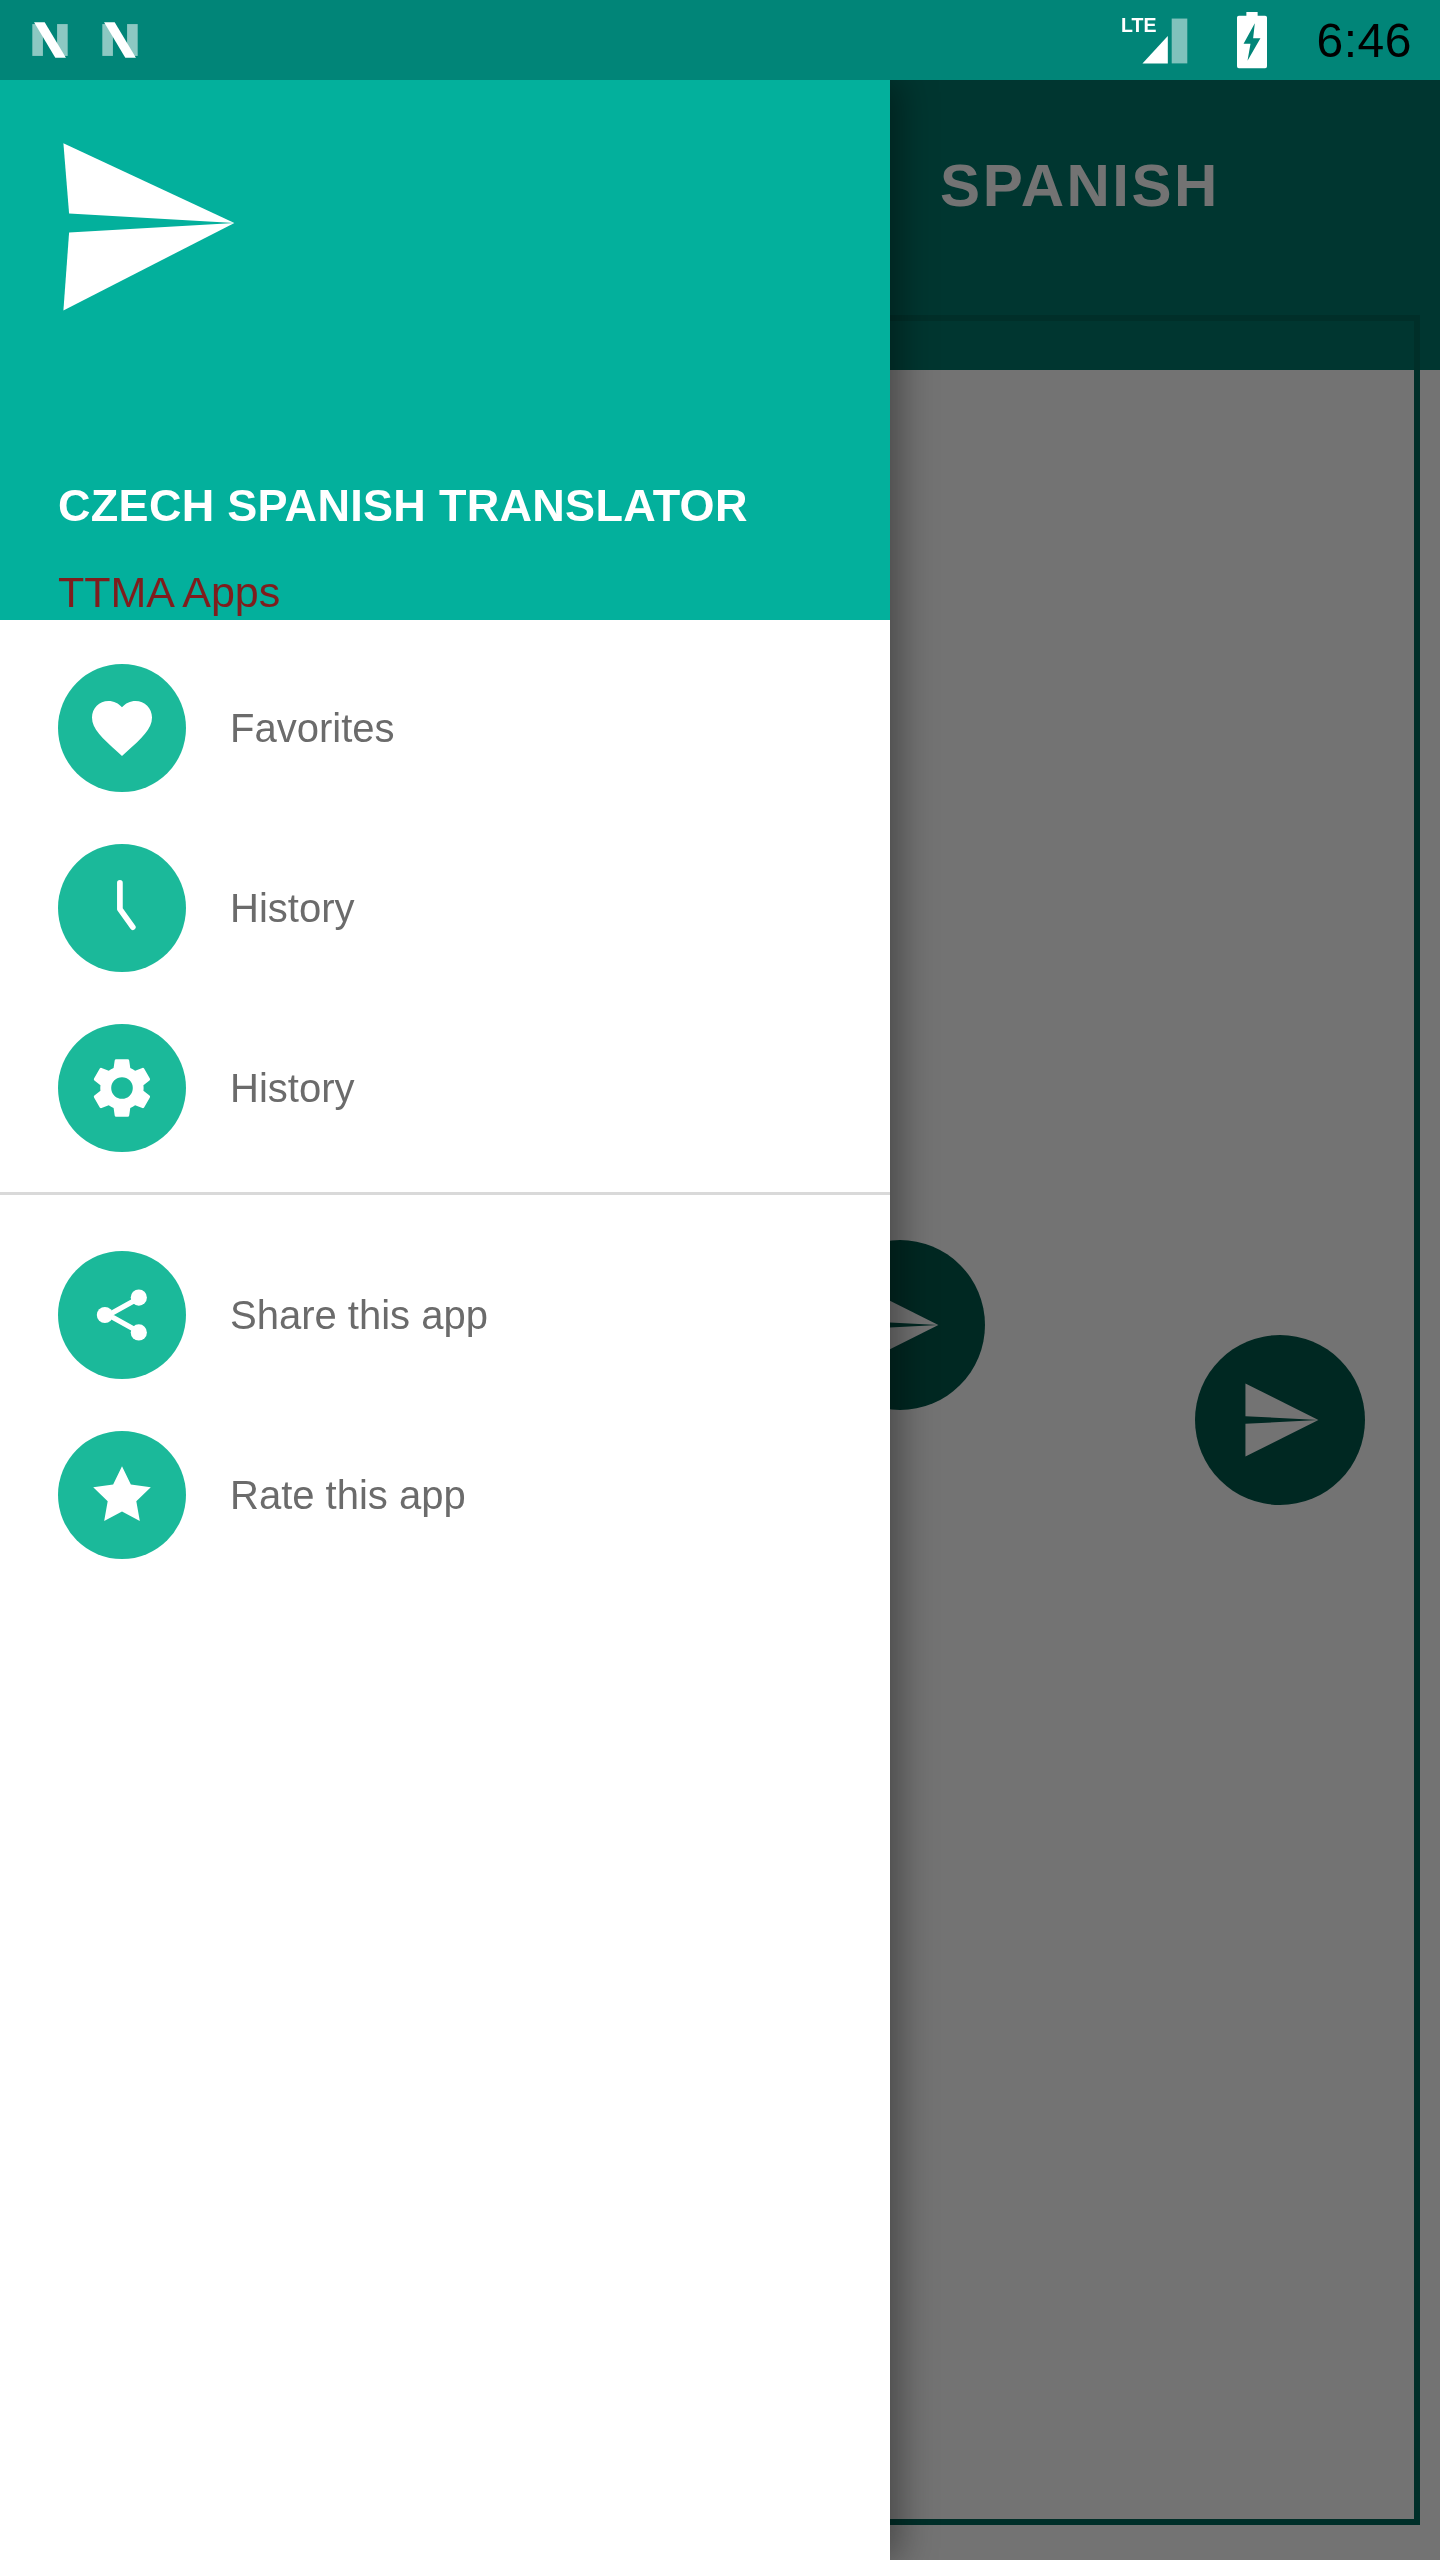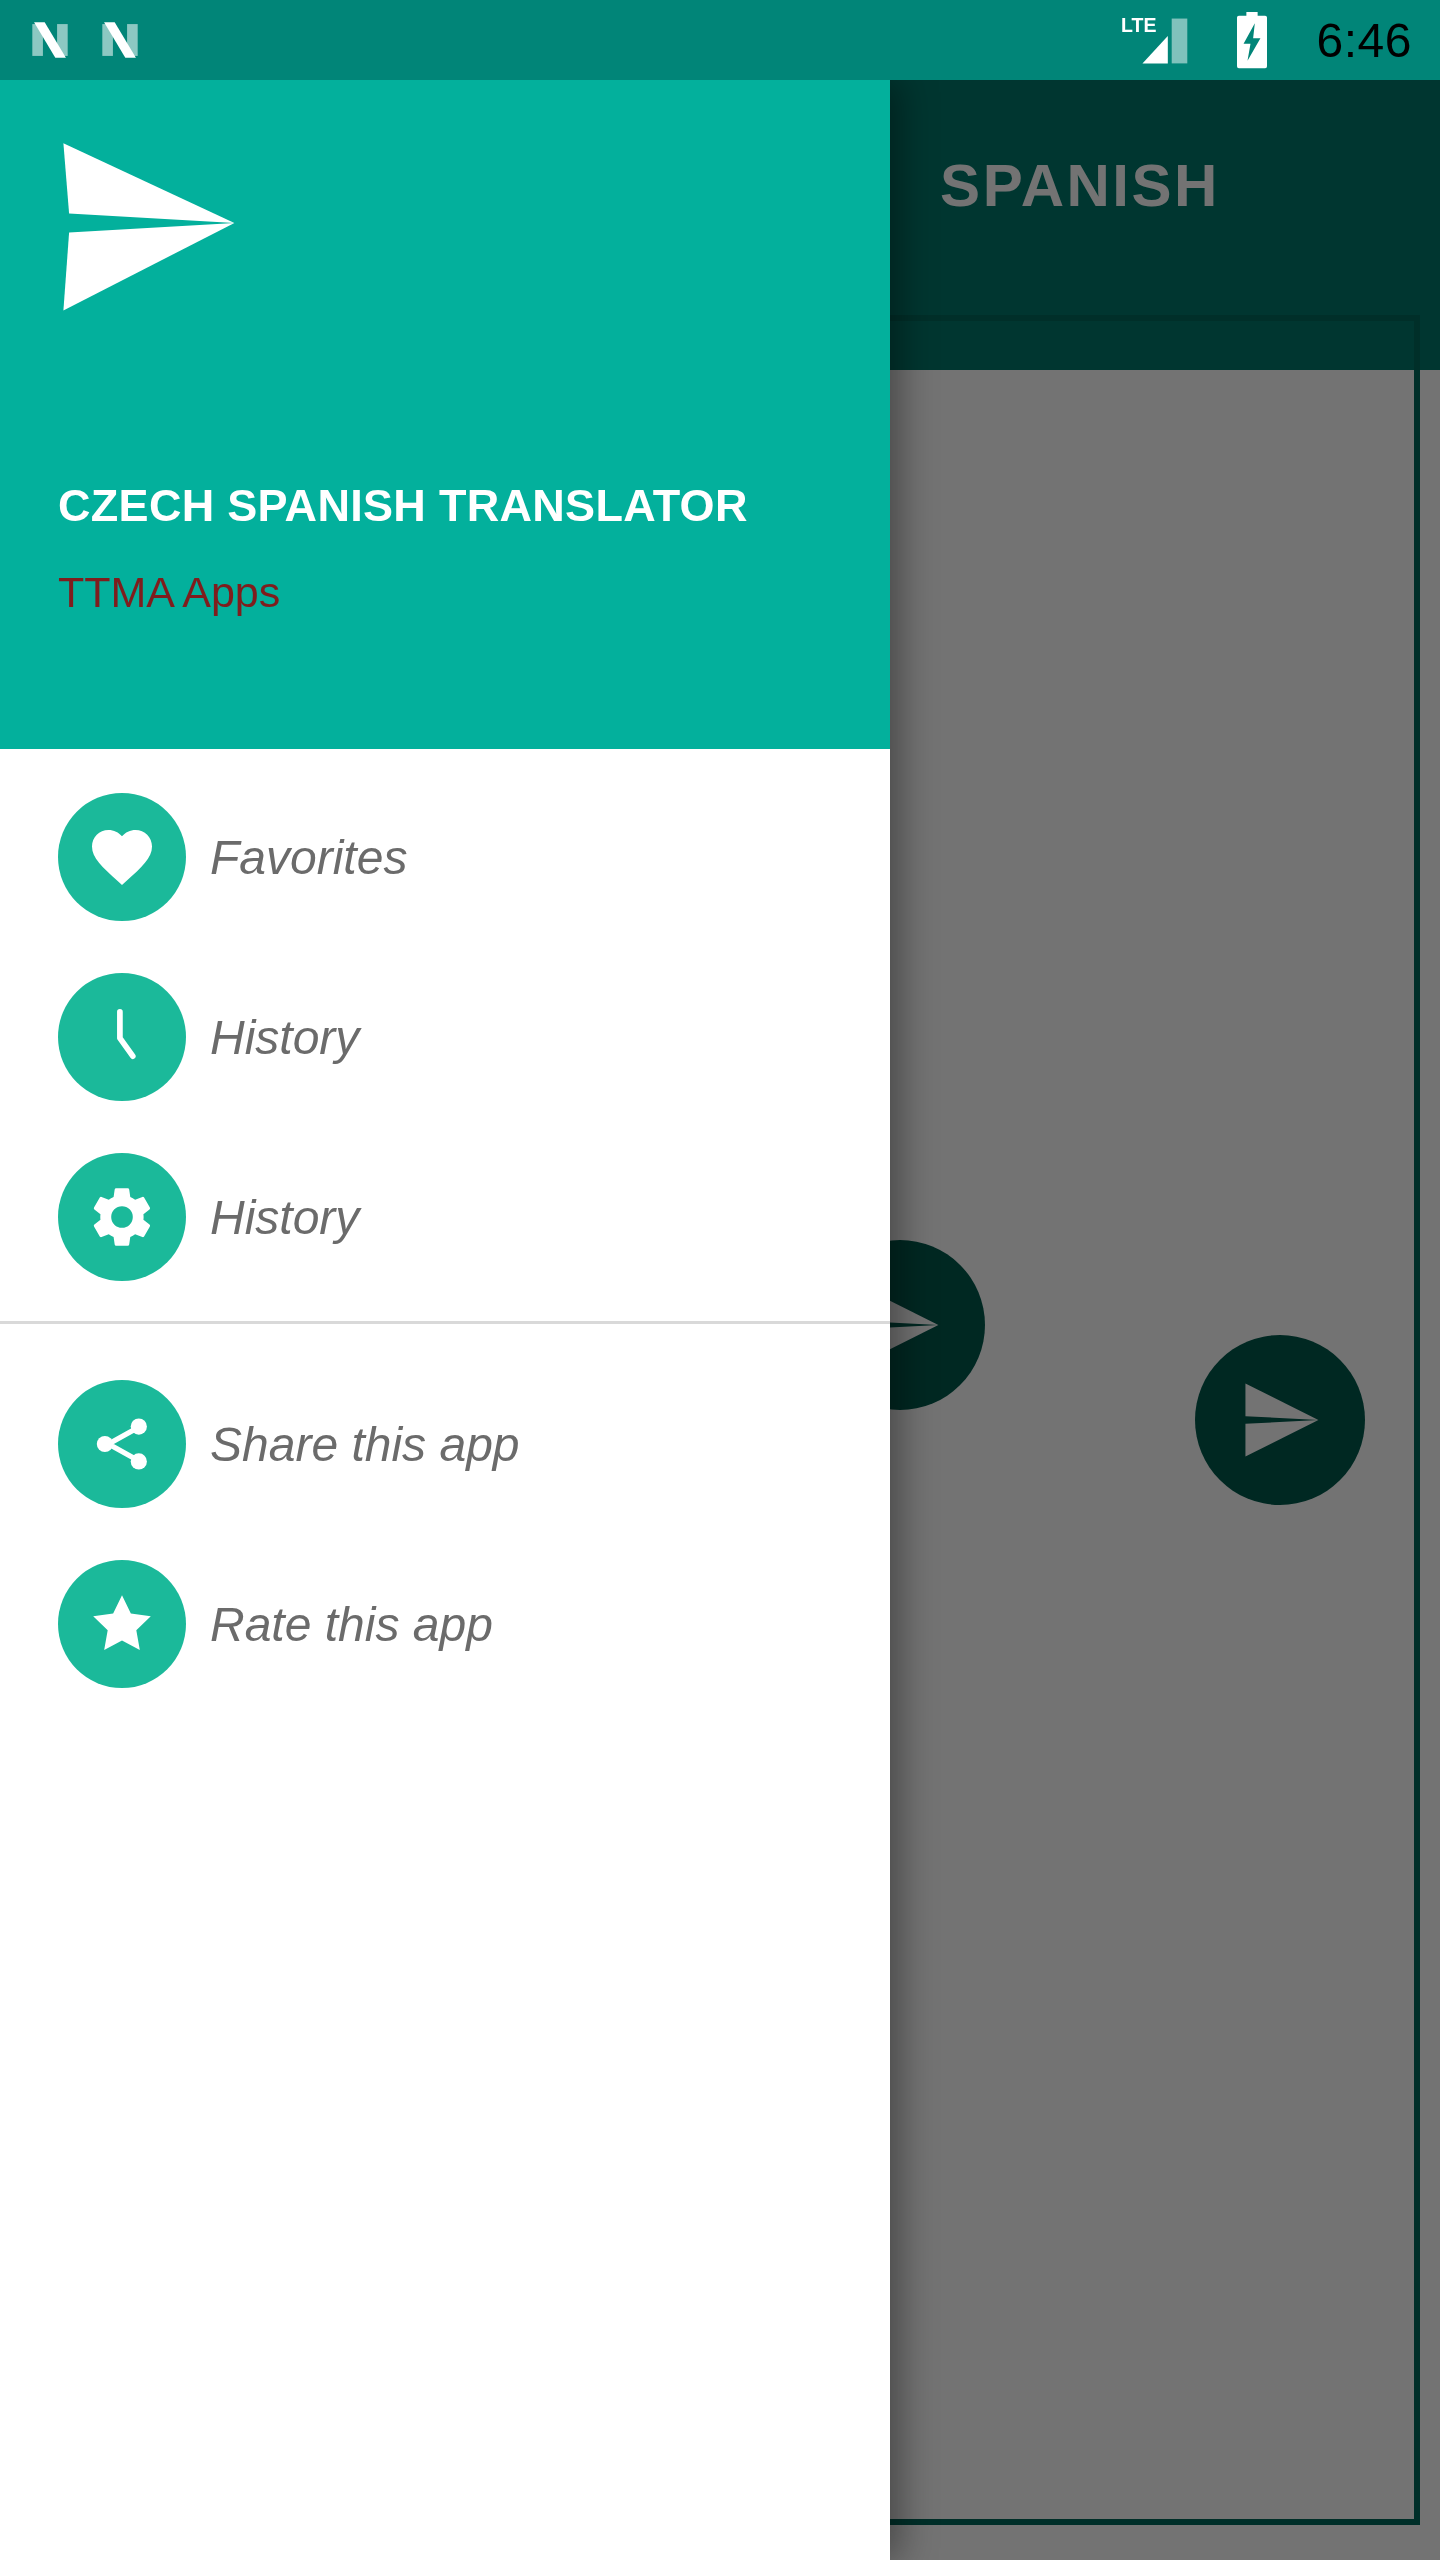--- a/index.html
+++ b/index.html
@@ -94,21 +94,21 @@
   #drawer {
     position:absolute;
     left:0; top:80px;
     width:890px; height:2480px;
     background:#ffffff;
     z-index:30;
     box-shadow:10px 0 34px rgba(0,0,0,0.38);
   }
   #drawer-header {
     position:relative;
-    width:890px; height:669px;
+    width:890px; height:540px;
     background:#03B09C;
     padding:0 58px;
     text-align:right;
   }
   #drawer-logo {
     position:absolute;
     left:52px; top:48px;
     width:190px; height:190px;
   }
   #drawer-title {
@@ -142,26 +142,25 @@
     width:128px; height:128px;
     border-radius:50%;
     background:#1BB99A;
     display:flex;
     align-items:center;
     justify-content:center;
     flex:0 0 auto;
   }
   .menu-badge svg { width:72px; height:72px; display:block; }
   .menu-label {
-    margin-left:24px;
-    font-size:48px;
+    margin-left:44px;
+    font-size:40px;
     color:#6b6b6b;
     font-weight:normal;
     white-space:nowrap;
-    font-style:italic;
   }
 
   #drawer-divider {
     height:3px;
     background:#d9d9d9;
     margin:14px 0 0 0;
     width:890px;
   }
 </style>
 </head>

